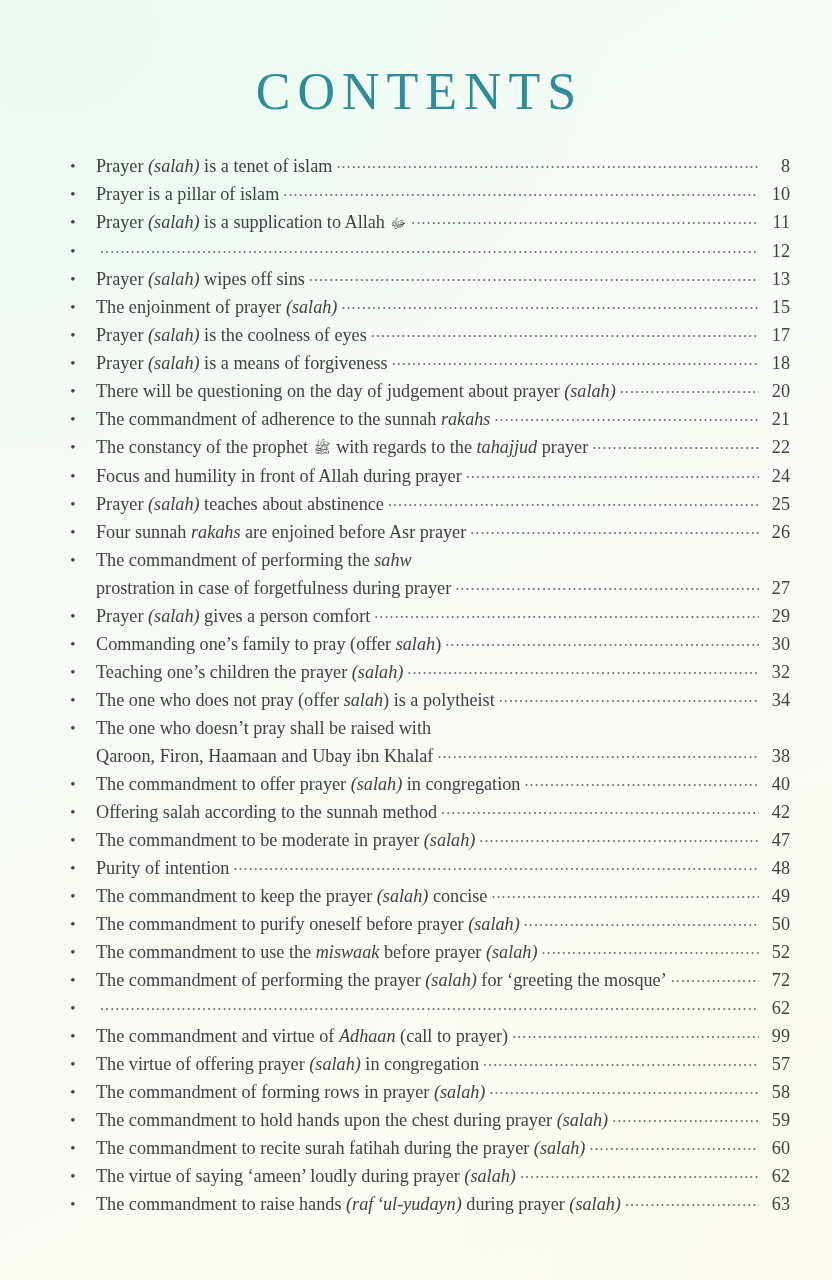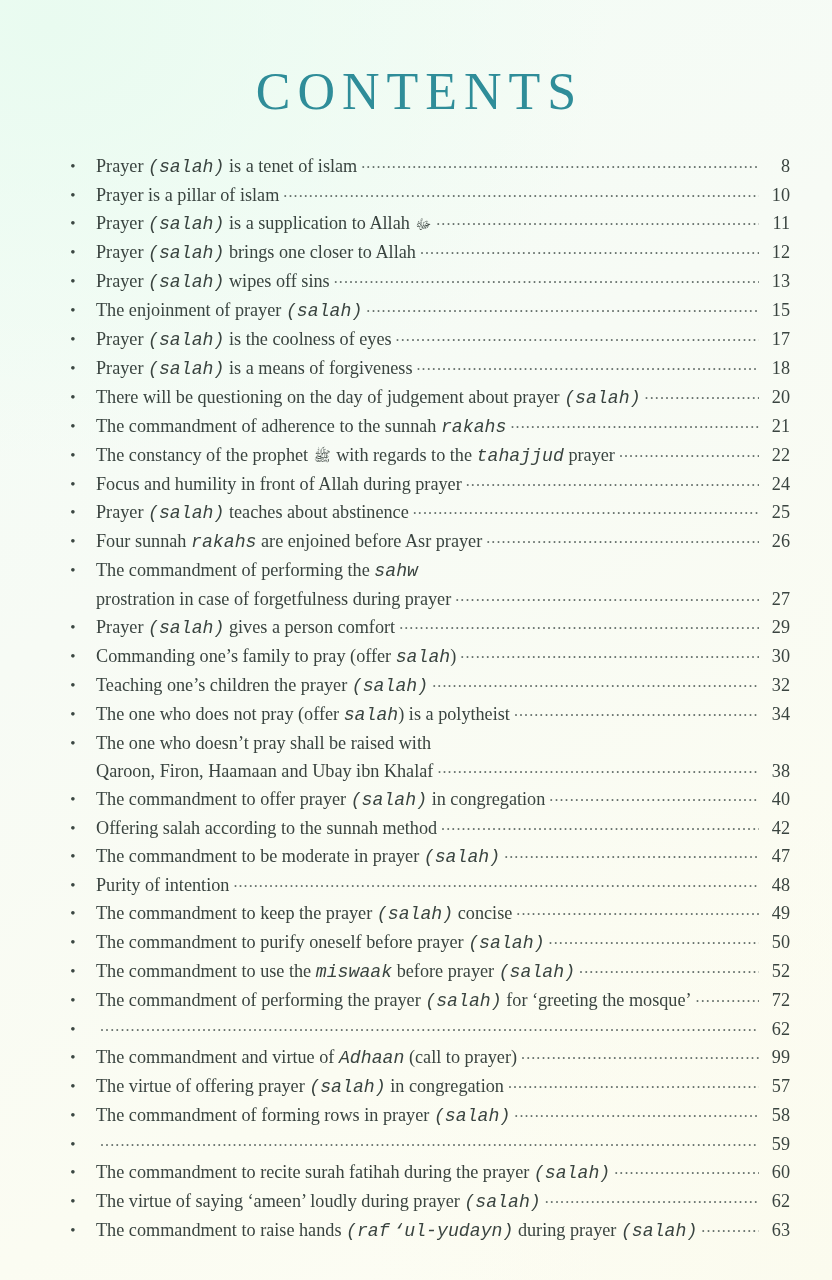--- a/index.html
+++ b/index.html
@@ -79,21 +79,20 @@
     
   }
 
   .etext {
     flex: 0 0 auto;
     white-space: nowrap;
   }
 
   .etext i {
     font-style: italic;
-    font-family: Liberation Mono, monospace;
   }
 
   .leader {
     flex: 1 1 auto;
     overflow: hidden;
     min-width: 6px;
     margin: 0 3px 0 4px;
     position: relative;
     height: 1em;
   }
@@ -156,21 +155,20 @@
         <span class="bullet">•</span>
         <div class="entry-line">
           <span class="etext">Prayer <i>(salah)</i> is a supplication to Allah <span class="honor">ﷻ</span></span>
           <span class="leader"></span>
           <span class="pnum">11</span>
         </div>
       </div>
       <div class="entry">
         <span class="bullet">•</span>
         <div class="entry-line">
-          <span class="etext">Prayer <i>(salah)</i> brings one closer to Allah</span>
           <span class="leader"></span>
           <span class="pnum">12</span>
         </div>
       </div>
       <div class="entry">
         <span class="bullet">•</span>
         <div class="entry-line">
           <span class="etext">Prayer <i>(salah)</i> wipes off sins</span>
           <span class="leader"></span>
           <span class="pnum">13</span>
@@ -397,20 +395,21 @@
         <span class="bullet">•</span>
         <div class="entry-line">
           <span class="etext">The commandment of forming rows in prayer <i>(salah)</i></span>
           <span class="leader"></span>
           <span class="pnum">58</span>
         </div>
       </div>
       <div class="entry">
         <span class="bullet">•</span>
         <div class="entry-line">
+          <span class="etext">The commandment to hold hands upon the chest during prayer <i>(salah)</i></span>
           <span class="leader"></span>
           <span class="pnum">59</span>
         </div>
       </div>
       <div class="entry">
         <span class="bullet">•</span>
         <div class="entry-line">
           <span class="etext">The commandment to recite surah fatihah during the prayer <i>(salah)</i></span>
           <span class="leader"></span>
           <span class="pnum">60</span>

